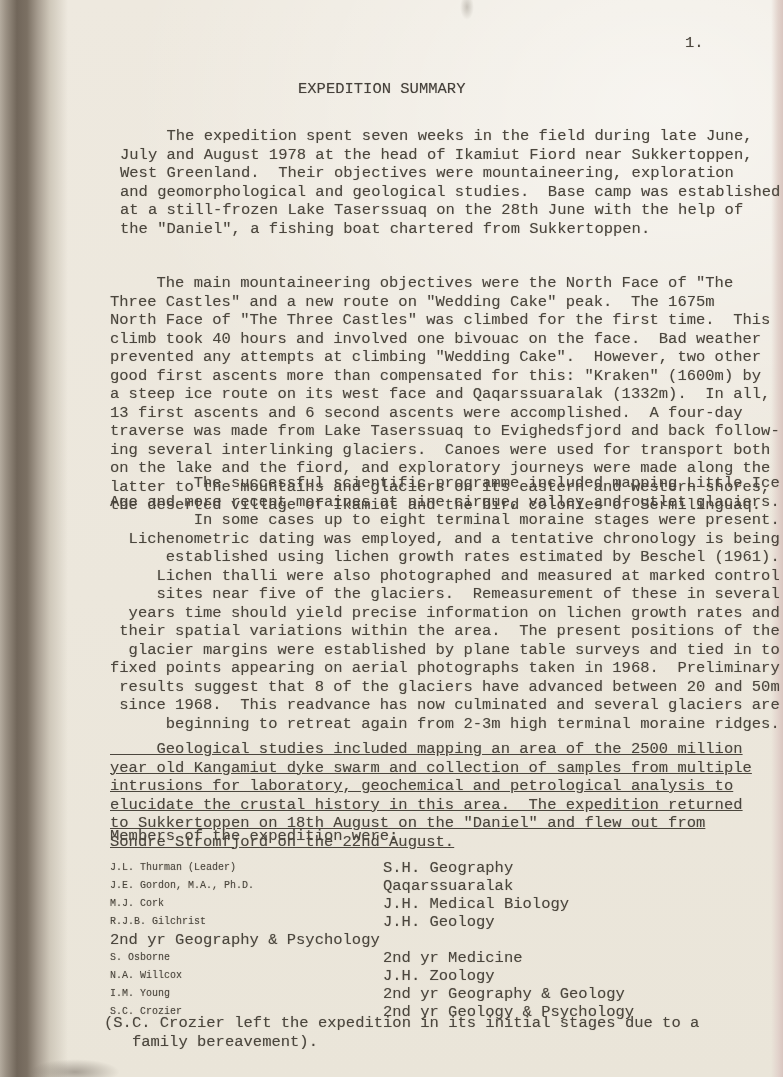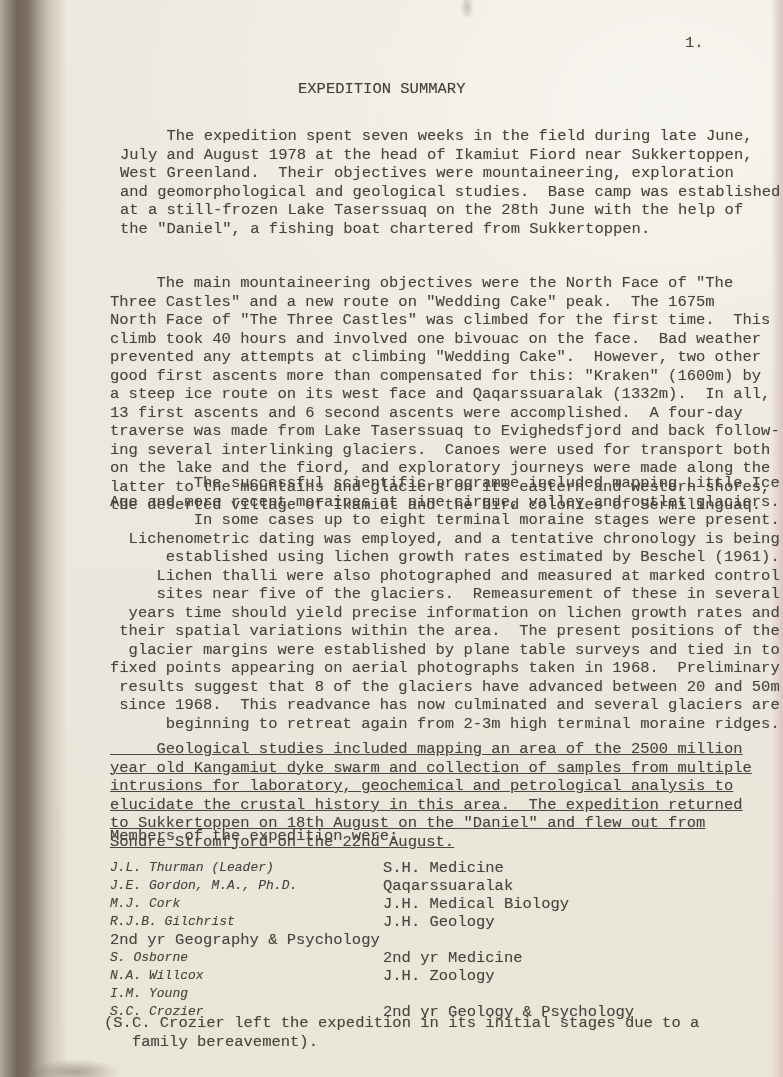--- a/index.html
+++ b/index.html
@@ -45,22 +45,22 @@
   .page-num   { left: 685px; top: 34px; }
   .doc-title  { left: 298px; top: 80px; color: #45403a; }
   .para-1     { left: 120px; top: 127px; }
   .para-2     { left: 110px; top: 246px; margin-top: 28px; }
   .para-3     { left: 110px; top: 474px; text-align: right; }
   .para-4     { left: 110px; top: 740px; text-decoration: underline; }
   .members-heading { left: 110px; top: 827px; }
   .members-table   { position: absolute; left: 110px; top: 859px; }
   .member-row { display: flex; height: 18px; }
   .member-row .name {
-    width: 273px; font-size: 13px; line-height: 18px;
-    white-space: pre; text-shadow: 0 0 1px rgba(75,70,61,0.35); font-style: italic;
+    width: 273px; font-size: 10px; line-height: 18px;
+    white-space: pre; text-shadow: 0 0 1px rgba(75,70,61,0.35);
   }
   .member-row .role {
     font-size: 15.5px; line-height: 18px;
     white-space: pre; text-shadow: 0 0 1px rgba(75,70,61,0.35);
   }
   .members-note { left: 104px; top: 1014px; }
 </style>
 </head>
 <body>
 
@@ -113,21 +113,21 @@
 intrusions for laboratory, geochemical and petrological analysis to
 elucidate the crustal history in this area.  The expedition returned
 to Sukkertoppen on 18th August on the "Daniel" and flew out from
 Sondre Stromfjord on the 22nd August.</div>
 
   <div class="txt members-heading">Members of the expedition were:</div>
 
   <div class="members-table">
     <div class="member-row">
       <span class="name">J.L. Thurman (Leader)</span>
-      <span class="role">S.H. Medicine</span>
+      <span class="role">S.H. Geography</span>
     </div>
     <div class="member-row">
       <span class="name">J.E. Gordon, M.A., Ph.D.</span>
       <span class="role">Qaqarssuaralak</span>
     </div>
     <div class="member-row">
       <span class="name">M.J. Cork</span>
       <span class="role">J.H. Medical Biology</span>
     </div>
     <div class="member-row">
@@ -140,20 +140,21 @@
     <div class="member-row">
       <span class="name">S. Osborne</span>
       <span class="role">2nd yr Medicine</span>
     </div>
     <div class="member-row">
       <span class="name">N.A. Willcox</span>
       <span class="role">J.H. Zoology</span>
     </div>
     <div class="member-row">
       <span class="name">I.M. Young</span>
+      <span class="role">2nd yr Geography &amp; Geology</span>
     </div>
     <div class="member-row">
       <span class="name">S.C. Crozier</span>
       <span class="role">2nd yr Geology &amp; Psychology</span>
     </div>
   </div>
 
   <div class="txt members-note">(S.C. Crozier left the expedition in its initial stages due to a
    family bereavement).</div>
 

